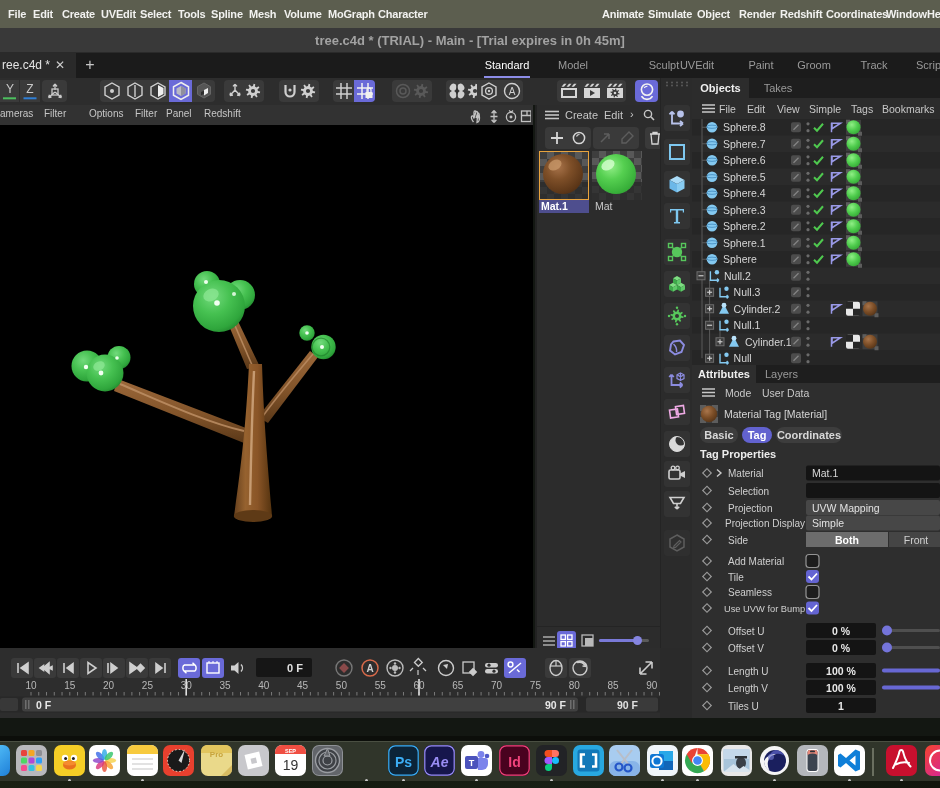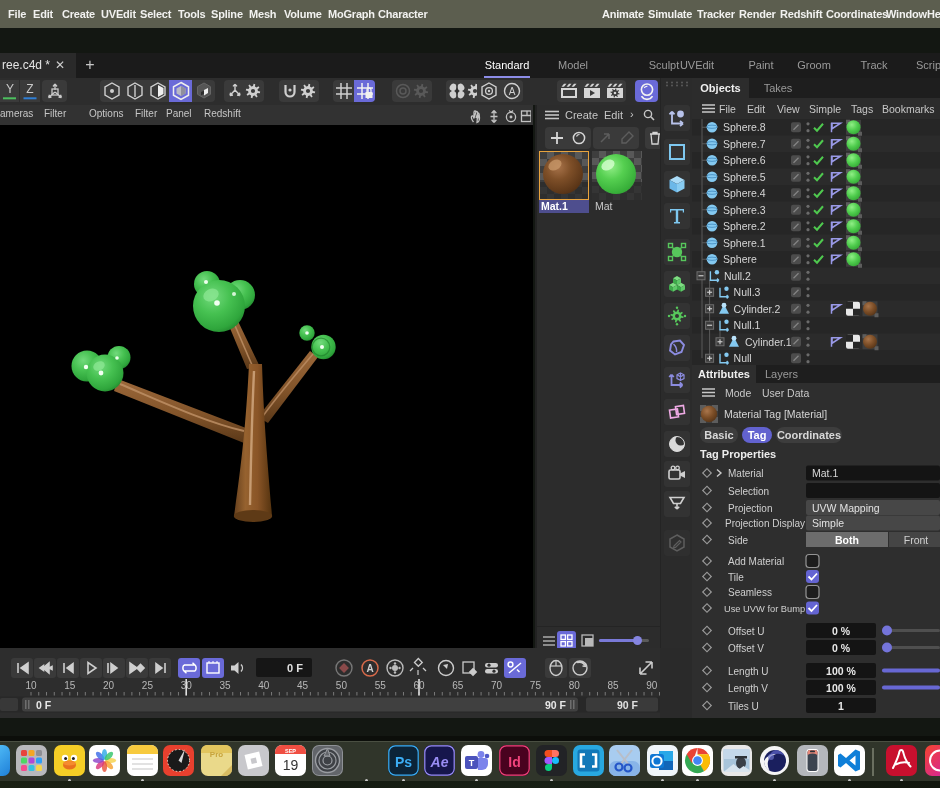--- a/index.html
+++ b/index.html
@@ -74,27 +74,28 @@
       <span style="left:101px">UVEdit</span>
       <span style="left:140px">Select</span>
       <span style="left:178px">Tools</span>
       <span style="left:211px">Spline</span>
       <span style="left:249px">Mesh</span>
       <span style="left:284px">Volume</span>
       <span style="left:328px">MoGraph</span>
       <span style="left:378px">Character</span>
     <span style="left:602px">Animate</span>
       <span style="left:648px">Simulate</span>
-      <span style="left:697px">Tracker</span>
+      <span style="left:697px">Object</span>
       <span style="left:739px">Render</span>
       <span style="left:780px">Redshift</span>
       <span style="left:826px">Coordinates</span>
       <span style="left:886px">Window</span>
       <span style="left:927px">Help</span>
   </div>
+  <div id="titlebar" class="abs">tree.c4d * (TRIAL) - Main - [Trial expires in 0h 45m]</div>
   <div id="tabrow" class="abs">
     <div id="doctab">ree.c4d *<span id="tabx">✕</span></div>
     <div id="tabplus">+</div>
     <div class="laytab active" style="left:484px;width:46px;">Standard</div>
     <div class="laytab" style="left:553px;width:40px;">Model</div>
     <div class="laytab" style="left:644px;width:40px;">Sculpt</div>
     <div class="laytab" style="left:677px;width:40px;">UVEdit</div>
     <div class="laytab" style="left:744px;width:34px;">Paint</div>
     <div class="laytab" style="left:795px;width:38px;">Groom</div>
     <div class="laytab" style="left:856px;width:36px;">Track</div>

